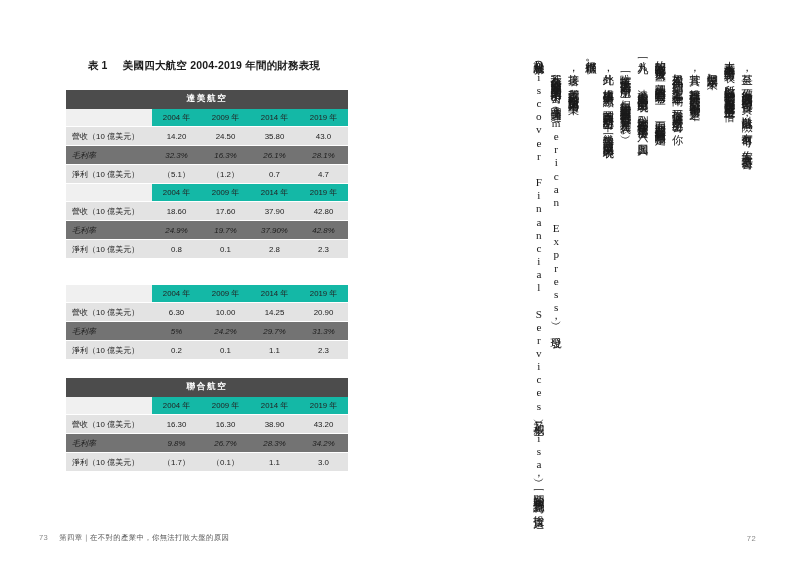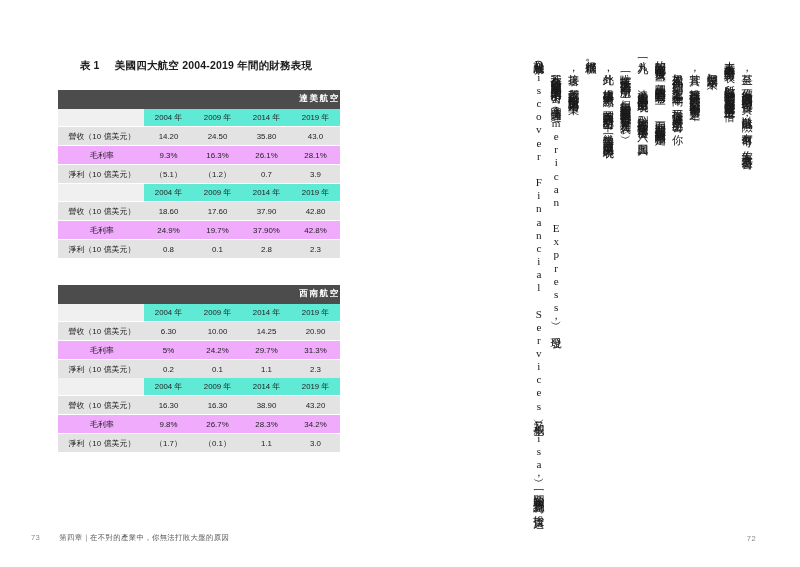--- a/index.html
+++ b/index.html
@@ -16,21 +16,21 @@
     position: relative;
     width: 800px;
     height: 567px;
     background: #ffffff;
     overflow: hidden;
   }
 
   
   #left-page {
     position: absolute;
-    left: 0;
+    left: 8px;
     top: 0;
     width: 400px;
     height: 567px;
   }
 
   #figure-title {
     position: absolute;
     left: 80px;
     top: 59px;
     font-family: "Liberation Sans", "DejaVu Sans", sans-serif;
@@ -52,50 +52,50 @@
     font-size: 8px;
     color: #1c1c1c;
     background: #ffffff;
   }
   .airline-table col.c-label { width: 86px; }
   .airline-table col.c-yr    { width: 49px; }
 
   .airline-table .tbl-title td {
     background: #4c4c4c;
     color: #ffffff;
-    text-align: right;
+    text-align: center;
     font-weight: bold;
     font-size: 8.6px;
     letter-spacing: 1.6px;
     padding: 3.3px 0 3.6px;
     border: none;
   }
   .airline-table .yr-head td {
-    background: #5eead4;
+    background: #14b8a6;
     text-align: center;
     font-size: 7.8px;
     color: #232323;
     padding: 3.2px 3px 3.3px;
     border-bottom: 1px solid #ffffff;
   }
   .airline-table .yr-head td.lbl { background: #f0f0f0; }
 
   .airline-table tbody td {
     padding: 3.4px 4px 3.6px;
     border-bottom: 1px solid #ffffff;
     font-size: 7.9px;
   }
   .airline-table tbody tr td.lbl {
-    text-align: center;
+    text-align: left;
     padding-left: 6px;
     letter-spacing: 0.1px;
   }
   .airline-table tbody tr td.val { text-align: center; }
   .airline-table tbody tr.band-a td { background: #e3e3e3; }
-  .airline-table tbody tr.band-b td { background: #f0abfc; }
+  .airline-table tbody tr.band-b td { background: #737373; font-style: italic; }
   .airline-table tbody tr:last-child td { border-bottom: none; }
 
   
   #right-page {
     position: absolute;
     left: 400px;
     top: 0;
     width: 400px;
     height: 567px;
   }
@@ -127,21 +127,21 @@
   
   .footer {
     position: absolute;
     bottom: 24px;
     font-family: "Liberation Sans", "DejaVu Sans", sans-serif;
     color: #6f6f6f;
     font-size: 7.4px;
     letter-spacing: 0.35px;
     white-space: nowrap;
   }
-  #footer-left { left: 31px; display: flex; align-items: baseline; gap: 19px; }
+  #footer-left { left: 31px; display: flex; align-items: baseline; gap: 11px; }
   #footer-left .pnum { font-size: 7.6px; color: #8a8a8a; }
   #footer-left .ftxt { color: #5c5c5c; }
   #footer-right { right: 44px; }
   #footer-right .pnum { font-size: 7.6px; color: #8a8a8a; }
 </style>
 </head>
 <body>
 
 <div id="page">
 
@@ -176,31 +176,31 @@
       <tbody>
         <tr class="band-a">
           <td class="lbl">營收（10 億美元）</td>
           <td class="val">14.20</td>
           <td class="val">24.50</td>
           <td class="val">35.80</td>
           <td class="val">43.0</td>
         </tr>
         <tr class="band-b">
           <td class="lbl">毛利率</td>
-          <td class="val">9.3%</td>
+          <td class="val">32.3%</td>
           <td class="val">16.3%</td>
           <td class="val">26.1%</td>
           <td class="val">28.1%</td>
         </tr>
         <tr class="band-a">
           <td class="lbl">淨利（10 億美元）</td>
           <td class="val">（5.1）</td>
           <td class="val">（1.2）</td>
           <td class="val">0.7</td>
-          <td class="val">3.9</td>
+          <td class="val">4.7</td>
         </tr>
       </tbody>
     </table>
 
     <table class="airline-table" style="top:184px">
       <colgroup>
           <col class="c-label">
           <col class="c-yr">
           <col class="c-yr">
           <col class="c-yr">
@@ -242,23 +242,20 @@
 
     <table class="airline-table" style="top:285px">
       <colgroup>
           <col class="c-label">
           <col class="c-yr">
           <col class="c-yr">
           <col class="c-yr">
           <col class="c-yr">
         </colgroup>
       <thead>
-        <tr class="tbl-title">
-          <td colspan="5">西南航空</td>
-        </tr>
         <tr class="yr-head">
           <td class="lbl"></td>
           <td>2004 年</td>
           <td>2009 年</td>
           <td>2014 年</td>
           <td>2019 年</td>
         </tr>
       </thead>
       <tbody>
         <tr class="band-a">
@@ -287,20 +284,23 @@
 
     <table class="airline-table" style="top:378px">
       <colgroup>
           <col class="c-label">
           <col class="c-yr">
           <col class="c-yr">
           <col class="c-yr">
           <col class="c-yr">
         </colgroup>
       <thead>
+        <tr class="tbl-title">
+          <td colspan="5">聯合航空</td>
+        </tr>
         <tr class="yr-head">
           <td class="lbl"></td>
           <td>2004 年</td>
           <td>2009 年</td>
           <td>2014 年</td>
           <td>2019 年</td>
         </tr>
       </thead>
       <tbody>
         <tr class="band-a">

